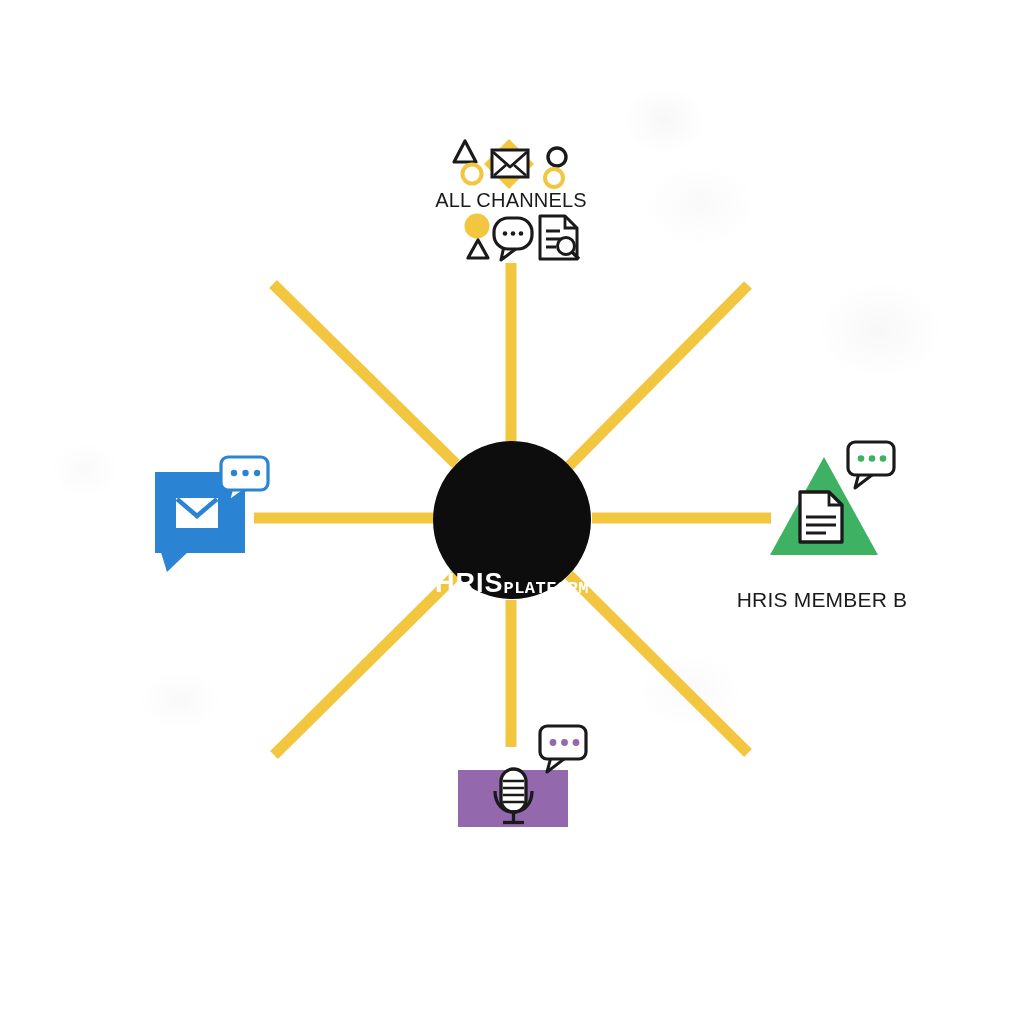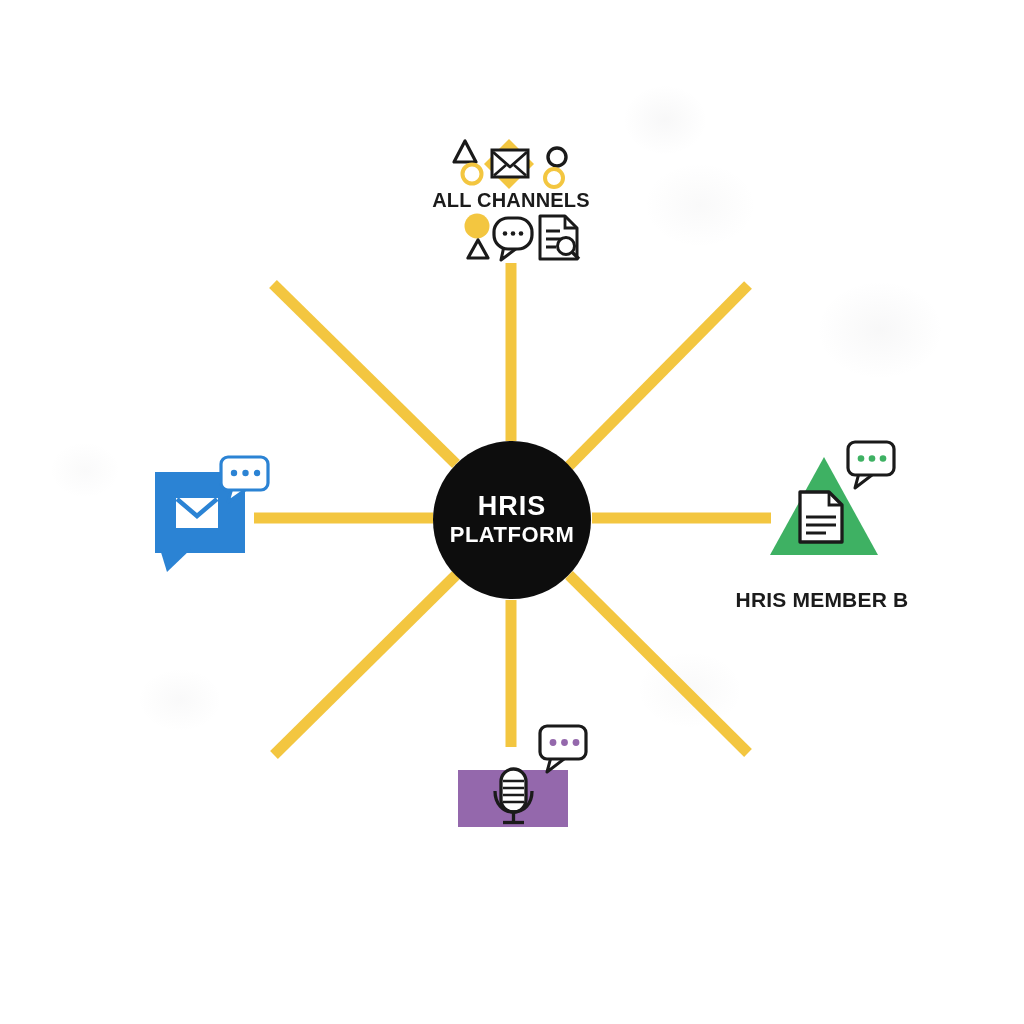--- a/index.html
+++ b/index.html
@@ -27,28 +27,28 @@
   .tri{fill:none;stroke:var(--ink);stroke-width:3.2;stroke-linejoin:round;}
   .ink-stroke{stroke:var(--ink);fill:none;}
   .white-fill{fill:#ffffff;}
   .yellow-fill{fill:var(--connector);}
   .blue-fill{fill:var(--blue);}
   .green-fill{fill:var(--green);}
   .purple-fill{fill:var(--purple);}
   .hub{
     position:absolute;left:433px;top:441px;width:158px;height:158px;
     border-radius:50%;background:var(--hub);
-    display:flex;flex-direction:column;align-items:center;justify-content:center;
+    display:flex;flex-direction:row;align-items:flex-end;justify-content:center;
     color:#ffffff;text-align:center;
   }
   .hub-line1{font-size:27px;font-weight:bold;letter-spacing:1px;line-height:1.1;}
-  .hub-line2{font-size:22px;font-weight:bold;letter-spacing:0.5px;line-height:1.2;}
+  .hub-line2{font-size:17px;font-weight:bold;letter-spacing:0.5px;line-height:1.2;font-family:Liberation Mono, monospace;}
   .node-label{
     position:absolute;transform:translateX(-50%);
-    font-size:21px;font-weight:bold;color:var(--text);
+    font-size:21px;font-weight:normal;color:var(--text);
     letter-spacing:0.2px;white-space:nowrap;
   }
   .label-channels{left:511px;top:189px;font-size:20px;}
   .label-a{left:194px;top:586px;}
   .label-b{left:822px;top:588px;}
   .label-c{left:512px;top:859px;}
 </style>
 </head>
 <body>
 

